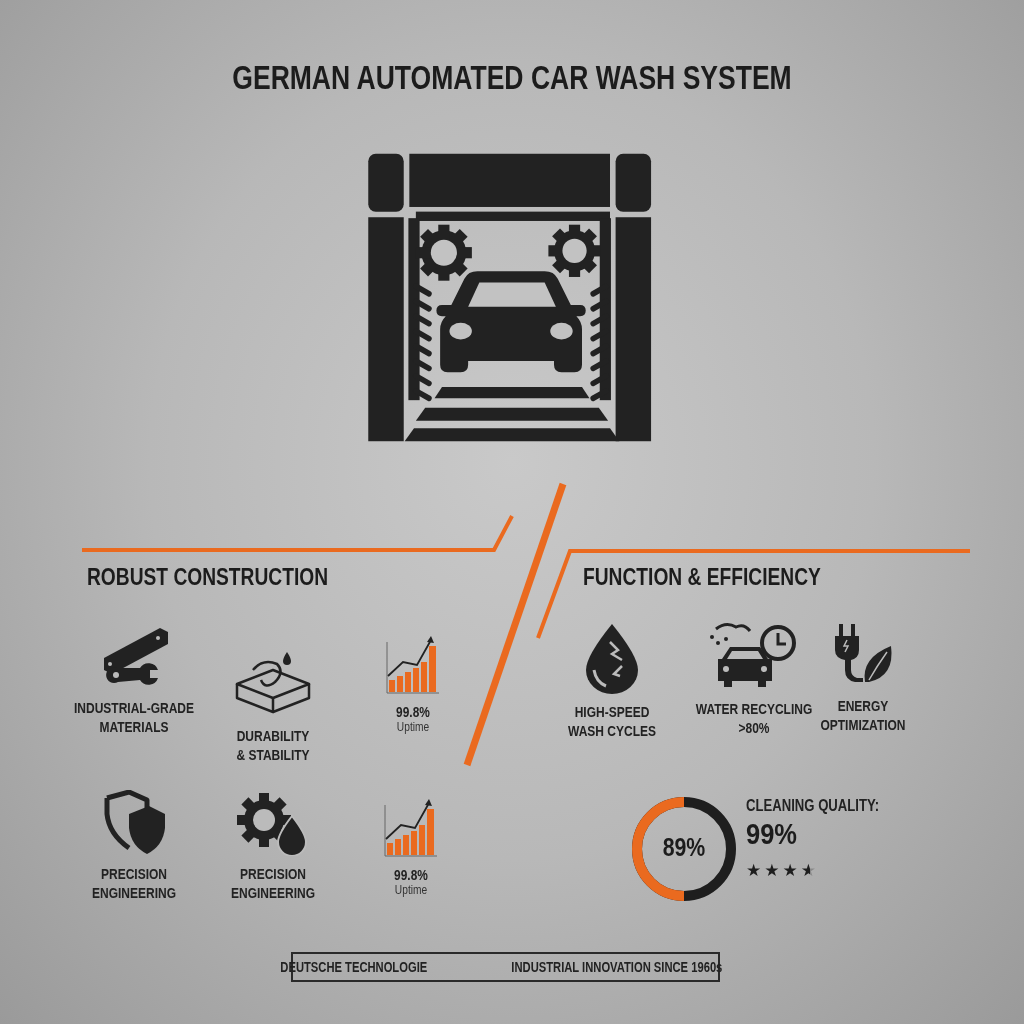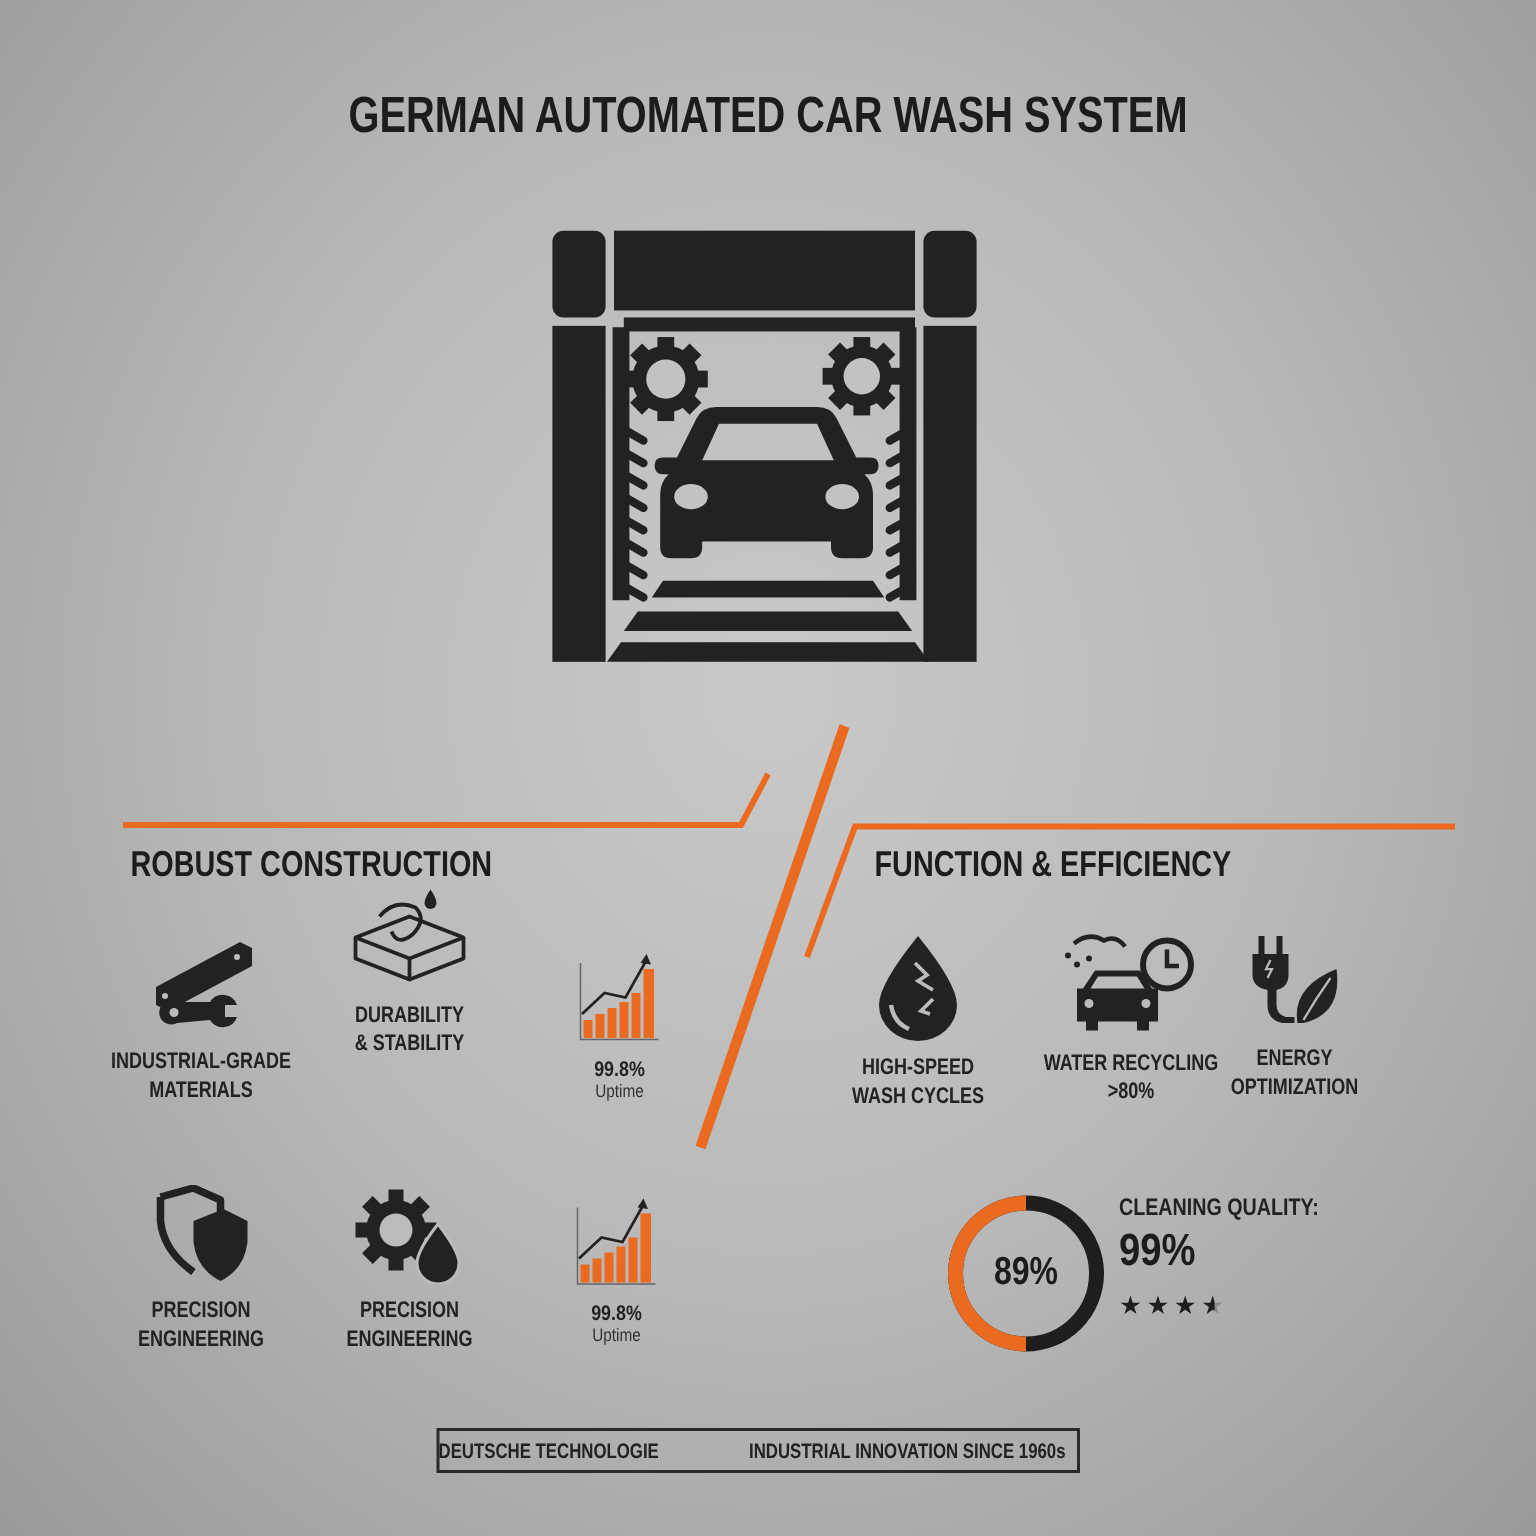--- a/index.html
+++ b/index.html
@@ -34,21 +34,21 @@
     font-size: 26px; font-weight: bold; transform: scaleX(0.82); color: #1c1c1c; }
   #cq-label { position: absolute; left: 746px; top: 797px; font-size: 16px; font-weight: bold;
     transform-origin: left center; transform: scaleX(0.82); white-space: nowrap; color: #222; }
   #cq-val { position: absolute; left: 746px; top: 817px; font-size: 30px; font-weight: bold;
     transform-origin: left center; transform: scaleX(0.85); color: #1c1c1c; }
   #stars { position: absolute; left: 746px; top: 860px; font-size: 17px; letter-spacing: 3px; color: #1e1e1e; }
   #stars .half { color: transparent; background: linear-gradient(90deg, #1e1e1e 50%, #888 50%); -webkit-background-clip: text; background-clip: text; }
   #footer {
     position: absolute; left: 291px; top: 952px; width: 429px; height: 30px;
     border: 2px solid #2a2a2a; box-sizing: border-box;
-    display: flex; align-items: center; justify-content: center; gap: 8px;
+    display: flex; align-items: center; justify-content: center; gap: 20px;
   }
   #footer span.t { font-size: 14px; font-weight: bold; transform: scaleX(0.8); white-space: nowrap; color: #222; }
   #flag { width: 21px; height: 14px; display: inline-block;
     background: linear-gradient(#1a1a1a 0 33.3%, #dd1a1a 33.3% 66.6%, #f2c400 66.6%); }
 </style>
 </head>
 <body>
 
 <div id="title">GERMAN AUTOMATED CAR WASH SYSTEM</div>
 
@@ -128,21 +128,21 @@
     <g fill="#222">
       <path d="M10 38 L66 8 L74 12 L74 24 L18 54 L10 50z"></path>
       <circle cx="16" cy="44" r="2" fill="#bbb"></circle>
         <circle cx="64" cy="18" r="2" fill="#bbb"></circle>
       <path d="M24 62 a8 8 0 1 1 0 -14 h22 a10 10 0 0 1 18 2 h-8 v8 h8 a10 10 0 0 1 -18 2z"></path>
       <circle cx="22" cy="55" r="3" fill="#bbb"></circle>
     </g>
   </svg>
   <div class="lbl"><span>INDUSTRIAL-GRADE</span><br><span>MATERIALS</span></div>
 </div>
-<div class="feat" style="left:198px; top:589px;">
+<div class="feat" style="left:198px; top:648px;">
   <svg width="84" height="70" viewBox="0 0 84 70">
     <g fill="none" stroke="#222" stroke-width="2.5" stroke-linejoin="round">
       <path d="M6 36 L42 22 L78 36 L42 50z"></path>
       <path d="M6 36 v14 L42 64 v-14"></path>
         <path d="M78 36 v14 L42 64"></path>
       <path d="M22 22 q10 -12 24 -6 q8 8 -2 18 q-10 8 -14 -2"></path>
     </g>
     <path d="M56 4 q4 6 4 9 a4 4 0 0 1 -8 0 q0 -3 4 -9z" fill="#222"></path>
   </svg>
   <div class="lbl"><span>DURABILITY</span><br><span>&amp; STABILITY</span></div>

